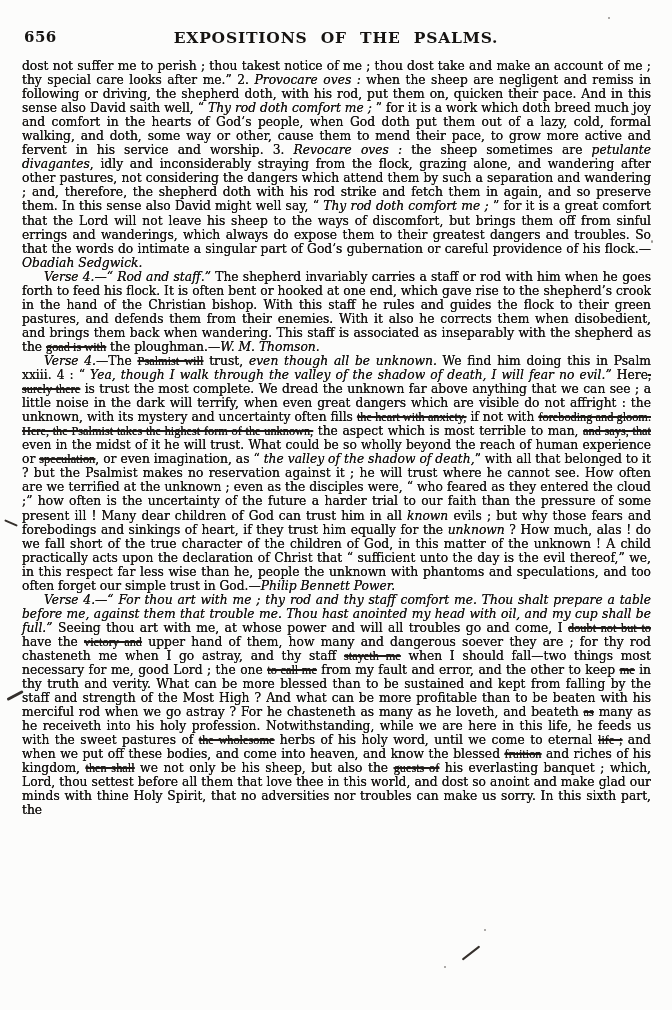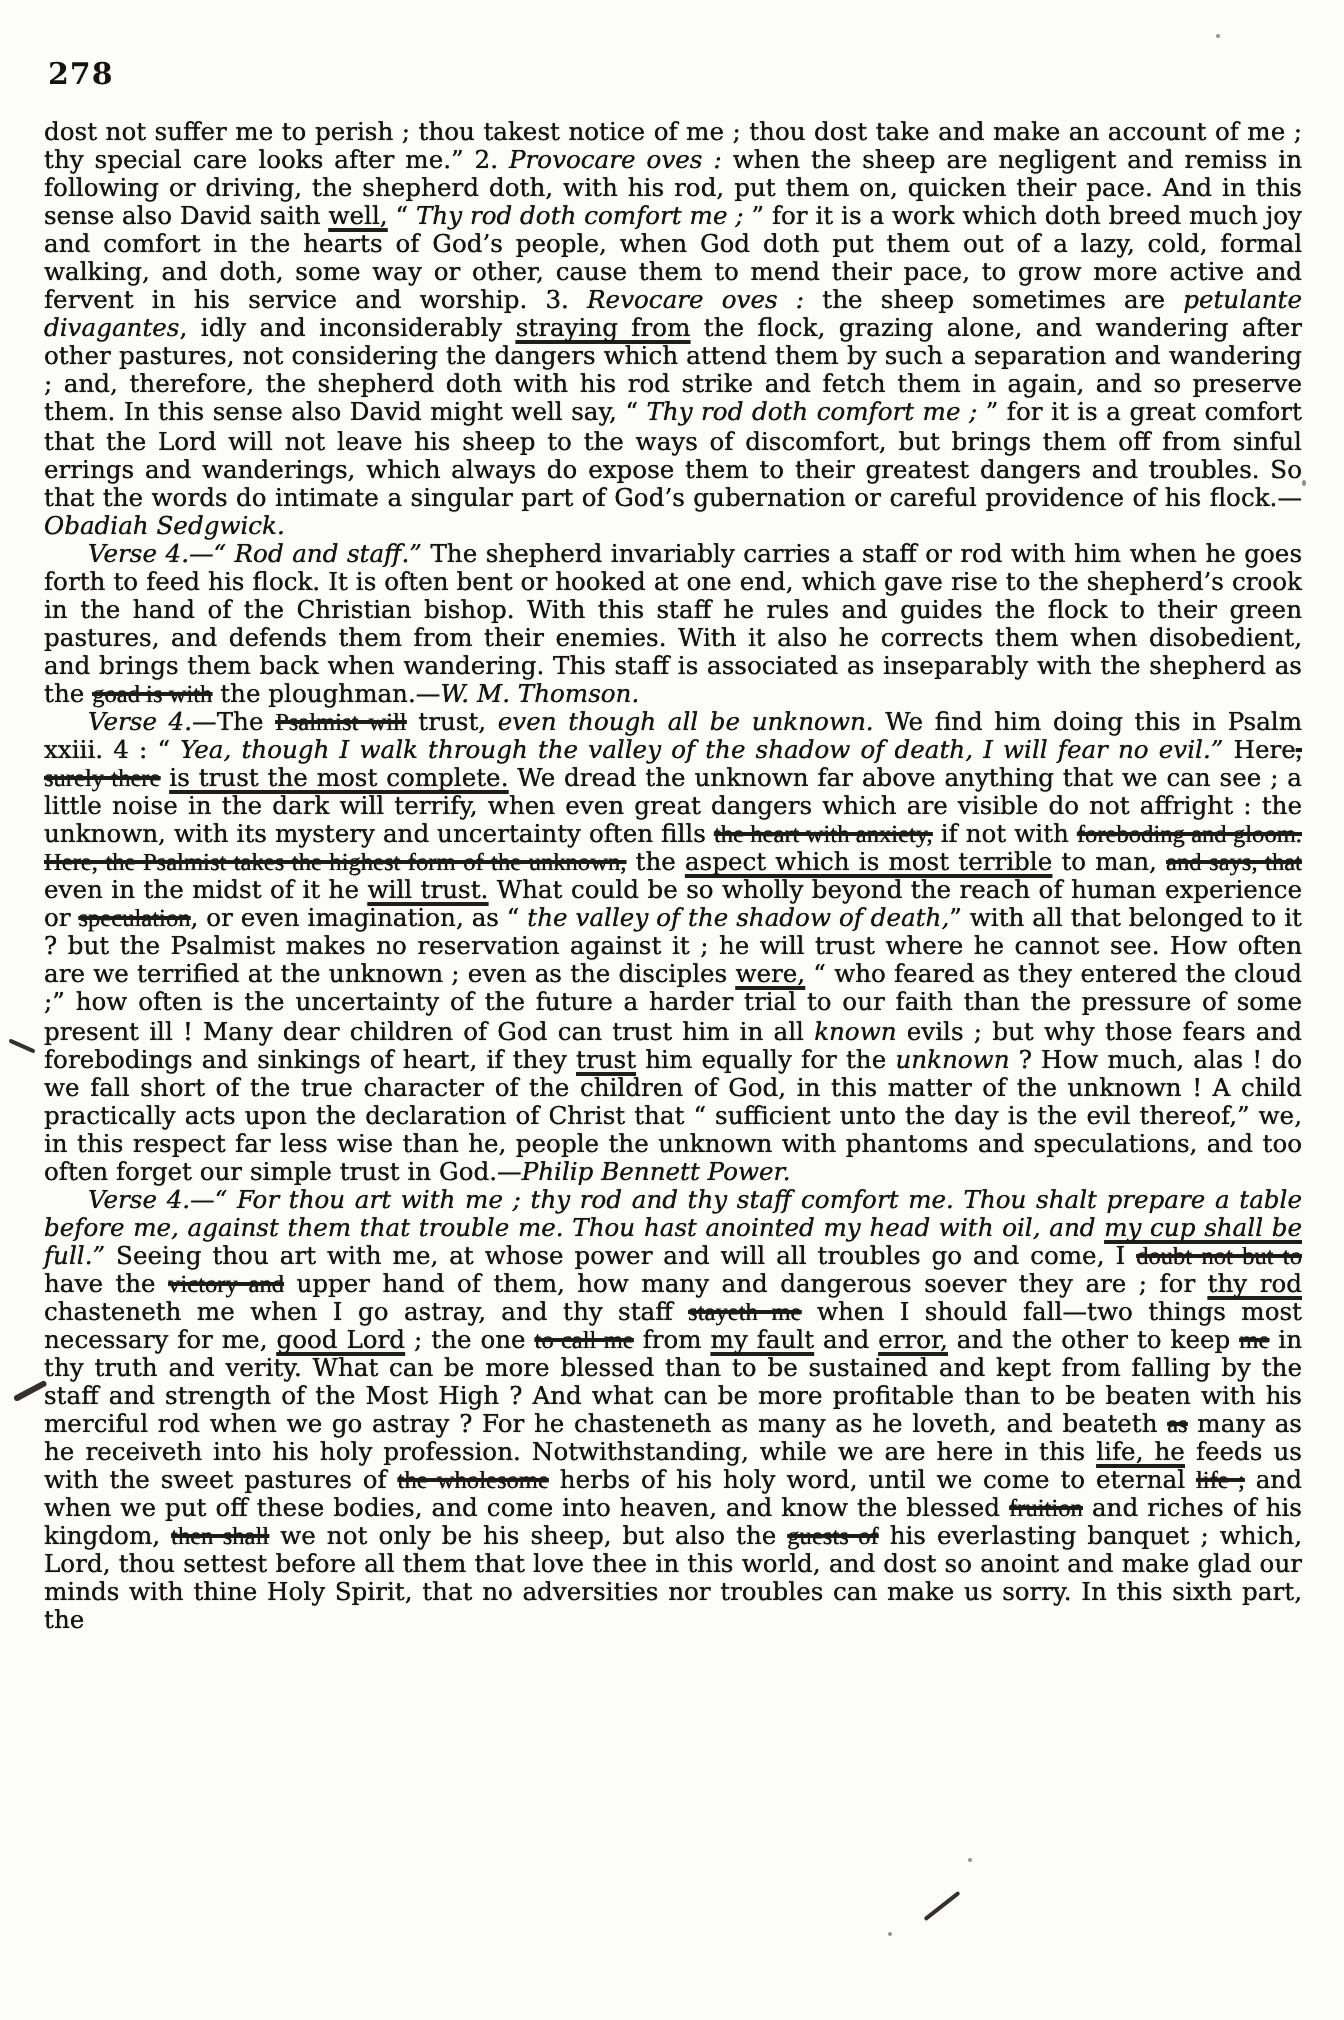--- a/index.html
+++ b/index.html
@@ -35,21 +35,20 @@
     font-size: 12.3px;
     line-height: 14.05px;
     text-align: justify;
     text-shadow: 0 0 0.4px currentColor; 
   }
   .para { margin: 0; }
   .para.indent { text-indent: 22px; }
   .it { font-style: italic; }
   
   .pen-u {
-    text-decoration: underline;
     text-decoration-thickness: 1.6px;
     text-decoration-color: rgba(35,30,28,0.85);
     text-underline-offset: 2px;
     text-decoration-skip-ink: none;
   }
   .pen-s {
     text-decoration: line-through;
     text-decoration-thickness: 1.6px;
     text-decoration-color: rgba(35,30,28,0.8);
     text-decoration-skip-ink: none;
@@ -66,21 +65,22 @@
   .speck { position: absolute; background: rgba(60,55,50,0.55); border-radius: 50%; }
   .sp1 { left: 608px; top: 17px;  width: 2px; height: 2px; }
   .sp2 { left: 651px; top: 240px; width: 2px; height: 3px; }
   .sp3 { left: 444px; top: 966px; width: 2px; height: 2px; }
   .sp4 { left: 484px; top: 929px; width: 2px; height: 2px; }
 </style>
 </head>
 <body>
 
 <div class="page-header">
-  <span class="page-number">278</span>
+  <span class="page-number">656</span>
+  <div class="page-title">EXPOSITIONS OF THE PSALMS.</div>
 </div>
 
 <div class="text-block">
     <p class="para"><span>dost not suffer me to perish ; thou takest notice of me ; thou dost take and make an account of me ; thy special care looks after me.” 2. </span><span class="it">Provocare oves :</span><span> when the sheep are negligent and remiss in following or driving, the shepherd doth, with his rod, put them on, quicken their pace. And in this sense also David saith </span><span class="pen-u">well,</span><span> “ </span><span class="it">Thy rod doth comfort me ;</span><span> ” for it is a work which doth breed much joy and comfort in the hearts of God’s people, when God doth put them out of a lazy, cold, formal walking, and doth, some way or other, cause them to mend their pace, to grow more active and fervent in his service and worship. 3. </span><span class="it">Revocare oves :</span><span> the sheep sometimes are </span><span class="it">petulante divagantes</span><span>, idly and inconsiderably </span><span class="pen-u">straying from</span><span> the flock, grazing alone, and wandering after other pastures, not considering the dangers which attend them by such a separation and wandering ; and, therefore, the shepherd doth with his rod strike and fetch them in again, and so preserve them. In this sense also David might well say, “ </span><span class="it">Thy rod doth comfort me ;</span><span> ” for it is a great comfort that the Lord will not leave his sheep to the ways of discomfort, but brings them off from sinful errings and wanderings, which always do expose them to their greatest dangers and troubles. So that the words do intimate a singular part of God’s gubernation or careful providence of his flock.—</span><span class="it">Obadiah Sedgwick.</span></p>
     <p class="para indent"><span class="it">Verse 4.—“ Rod and staff.”</span><span> The shepherd invariably carries a staff or rod with him when he goes forth to feed his flock. It is often bent or hooked at one end, which gave rise to the shepherd’s crook in the hand of the Christian bishop. With this staff he rules and guides the flock to their green pastures, and defends them from their enemies. With it also he corrects them when disobedient, and brings them back when wandering. This staff is associated as inseparably with the shepherd as the </span><span class="pen-s">goad is with</span><span> the ploughman.—</span><span class="it">W. M. Thomson.</span></p>
     <p class="para indent"><span class="it">Verse 4.</span><span>—The </span><span class="pen-s">Psalmist will</span><span> trust, </span><span class="it">even though all be unknown.</span><span> We find him doing this in Psalm xxiii. 4 : “ </span><span class="it">Yea, though I walk through the valley of the shadow of death, I will fear no evil.”</span><span> Here</span><span class="pen-s">, surely there</span><span> </span><span class="pen-u">is trust the most complete.</span><span> We dread the unknown far above anything that we can see ; a little noise in the dark will terrify, when even great dangers which are visible do not affright : the unknown, with its mystery and uncertainty often fills </span><span class="pen-s">the heart with anxiety,</span><span> if not with </span><span class="pen-s">foreboding and gloom. Here, the Psalmist takes the highest form of the unknown,</span><span> the </span><span class="pen-u">aspect which is most terrible</span><span> to man, </span><span class="pen-s">and says, that</span><span> even in the midst of it he </span><span class="pen-u">will trust.</span><span> What could be so wholly beyond the reach of human experience or </span><span class="pen-s">speculation</span><span>, or even imagination, as “ </span><span class="it">the valley of the shadow of death,</span><span>” with all that belonged to it ? but the Psalmist makes no reservation against it ; he will trust where he cannot see. How often are we terrified at the unknown ; even as the disciples </span><span class="pen-u">were,</span><span> “ who feared as they entered the cloud ;” how often is the uncertainty of the future a harder trial to our faith than the pressure of some present ill ! Many dear children of God can trust him in all </span><span class="it">known</span><span> evils ; but why those fears and forebodings and sinkings of heart, if they </span><span class="pen-u">trust</span><span> him equally for the </span><span class="it">unknown</span><span> ? How much, alas ! do we fall short of the true character of the children of God, in this matter of the unknown ! A child practically acts upon the declaration of Christ that “ sufficient unto the day is the evil thereof,” we, in this respect far less wise than he, people the unknown with phantoms and speculations, and too often forget our simple trust in God.—</span><span class="it">Philip Bennett Power.</span></p>
     <p class="para indent"><span class="it">Verse 4.—“ For thou art with me ; thy rod and thy staff comfort me. Thou shalt prepare a table before me, against them that trouble me. Thou hast anointed my head with oil, and </span><span class="it pen-u">my cup shall be</span><span class="it"> full.”</span><span> Seeing thou art with me, at whose power and will all troubles go and come, I </span><span class="pen-s">doubt not but to</span><span> have the </span><span class="pen-s">victory and</span><span> upper hand of them, how many and dangerous soever they are ; for </span><span class="pen-u">thy rod</span><span> chasteneth me when I go astray, and thy staff </span><span class="pen-s">stayeth me</span><span> when I should fall—two things most necessary for me, </span><span class="pen-u">good Lord</span><span> ; the one </span><span class="pen-s">to call me</span><span> from </span><span class="pen-u">my fault</span><span> and </span><span class="pen-u">error,</span><span> and the other to keep </span><span class="pen-s">me</span><span> in thy truth and verity. What can be more blessed than to be sustained and kept from falling by the staff and strength of the Most High ? And what can be more profitable than to be beaten with his merciful rod when we go astray ? For he chasteneth as many as he loveth, and beateth </span><span class="pen-s">as</span><span> many as he receiveth into his holy profession. Notwithstanding, while we are here in this </span><span class="pen-u">life, he</span><span> feeds us with the sweet pastures of </span><span class="pen-s">the wholesome</span><span> herbs of his holy word, until we come to eternal </span><span class="pen-s">life ;</span><span> and when we put off these bodies, and come into heaven, and know the blessed </span><span class="pen-s">fruition</span><span> and riches of his kingdom, </span><span class="pen-s">then shall</span><span> we not only be his sheep, but also the </span><span class="pen-s">guests of</span><span> his everlasting banquet ; which, Lord, thou settest before all them that love thee in this world, and dost so anoint and make glad our minds with thine Holy Spirit, that no adversities nor troubles can make us sorry. In this sixth part, the</span></p>
   </div>
 
 <div class="pen-stroke stroke-1"></div>

